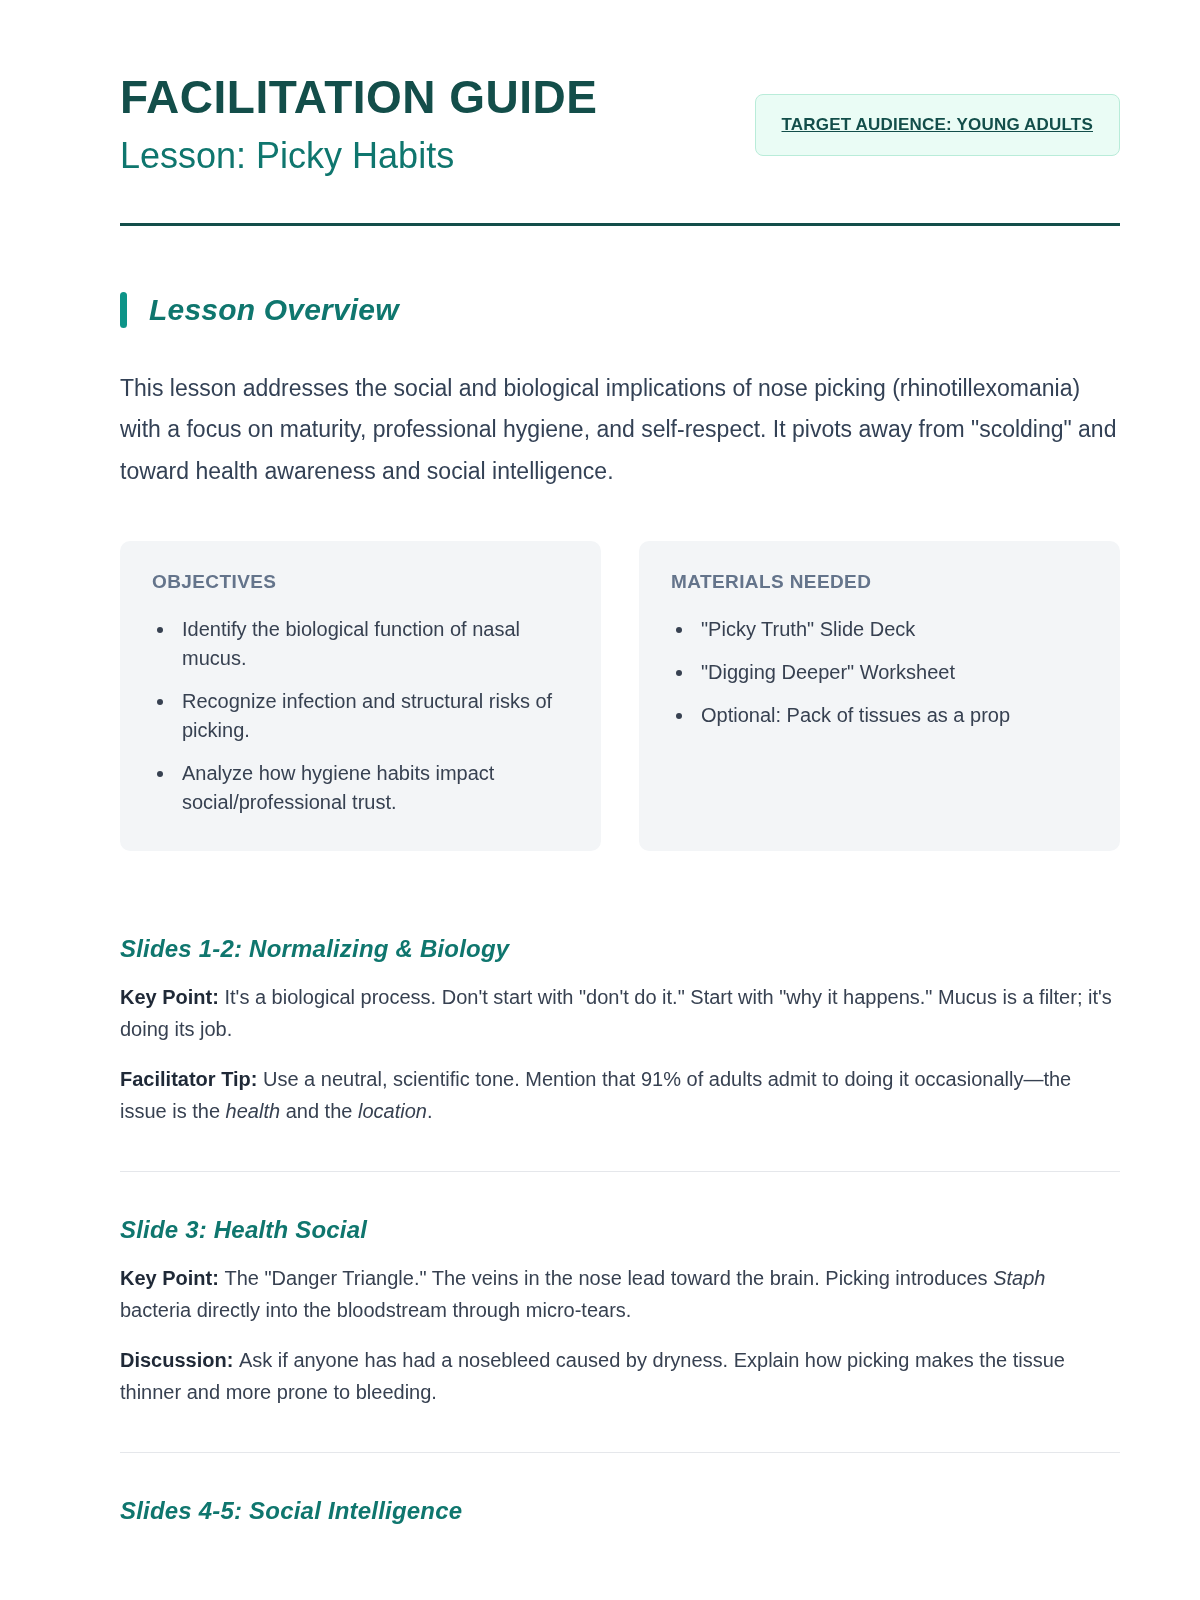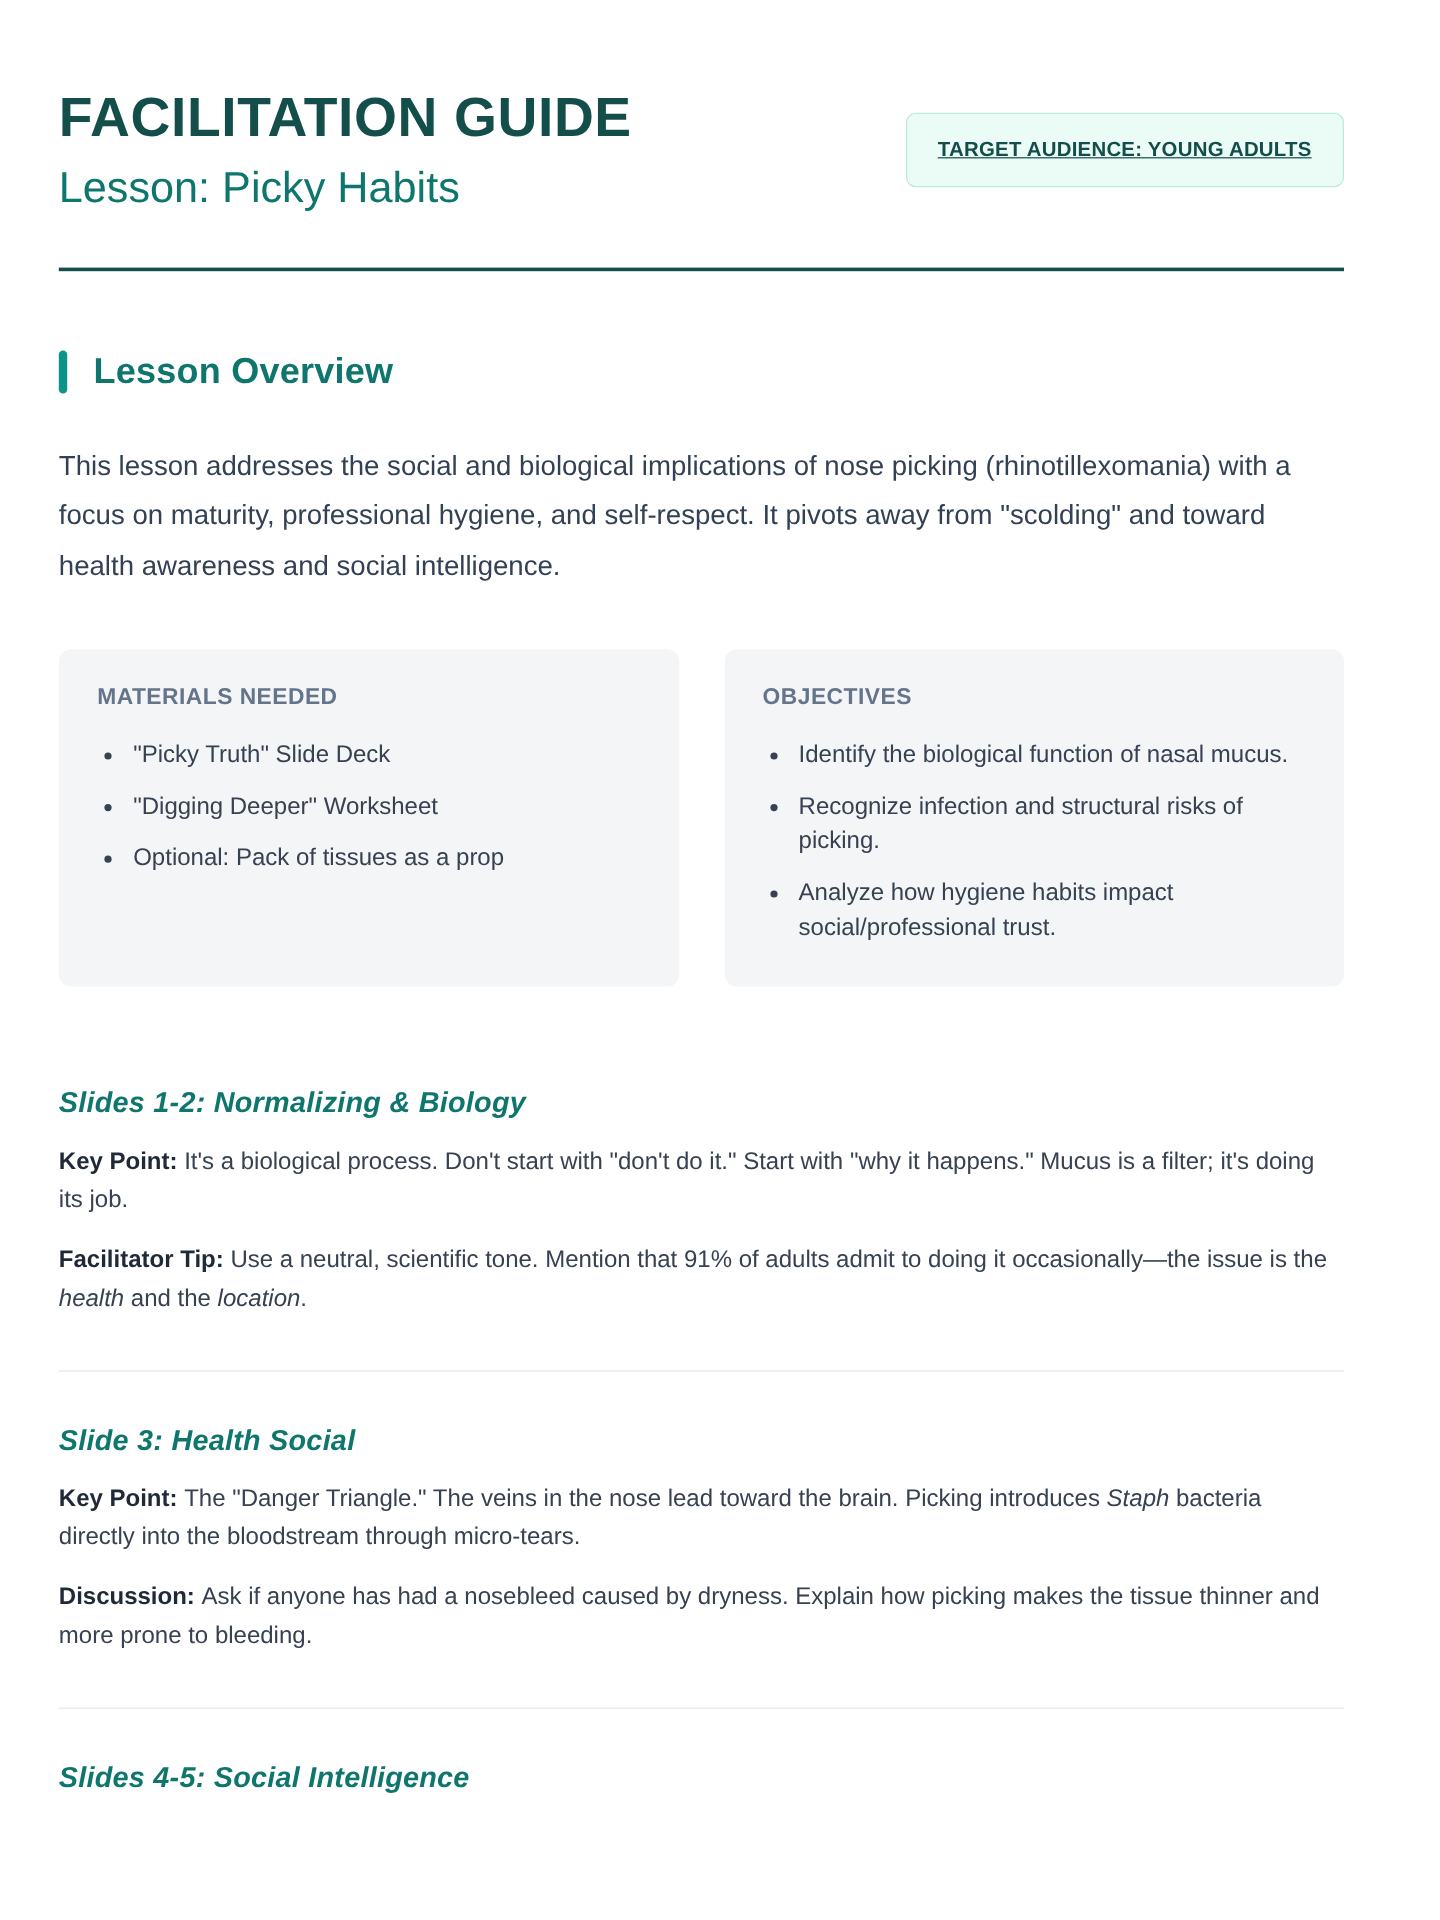--- a/index.html
+++ b/index.html
@@ -19,21 +19,21 @@
   body{
     font-family:"Liberation Sans","DejaVu Sans",sans-serif;
     color:var(--body);
     width:1200px;
     height:1600px;
     overflow:hidden;
   }
   .page{
     width:1200px;
     height:1600px;
-    padding:72px 80px 0 49px;
+    padding:72px 80px 0 120px;
     overflow:hidden;
   }
   .doc-header{
     display:flex;
     justify-content:space-between;
     align-items:flex-start;
   }
   h1.doc-title{
     font-size:46px;
     font-weight:800;
@@ -67,20 +67,21 @@
   }
   .section{ margin-top:66px; }
   .section-heading{
     display:flex;
     align-items:center;
     gap:22px;
     font-size:30px;
     font-weight:800;
     color:var(--teal);
     letter-spacing:0.2px;
+    font-style:italic;
   }
   .accent-bar{
     display:inline-block;
     width:7px;
     height:36px;
     border-radius:4px;
     background:var(--accent);
   }
   .lead{
     margin-top:40px;
@@ -157,35 +158,35 @@
 
   <section class="section">
     <h2 class="section-heading">
       <span class="accent-bar"></span>
       <span>Lesson Overview</span>
     </h2>
     <p class="lead">This lesson addresses the social and biological implications of nose picking (rhinotillexomania) with a focus on maturity, professional hygiene, and self-respect. It pivots away from "scolding" and toward health awareness and social intelligence.</p>
 
     <div class="cards">
       <div class="card">
+        <h3>OBJECTIVES</h3>
+        <ul>
+          <li>Identify the biological function of nasal mucus.</li>
+          <li>Recognize infection and structural risks of picking.</li>
+          <li>Analyze how hygiene habits impact social/professional trust.</li>
+        </ul>
+      </div>
+      <div class="card">
         <h3>MATERIALS NEEDED</h3>
         <ul>
           <li>"Picky Truth" Slide Deck</li>
           <li>"Digging Deeper" Worksheet</li>
           <li>Optional: Pack of tissues as a prop</li>
         </ul>
       </div>
-      <div class="card">
-        <h3>OBJECTIVES</h3>
-        <ul>
-          <li>Identify the biological function of nasal mucus.</li>
-          <li>Recognize infection and structural risks of picking.</li>
-          <li>Analyze how hygiene habits impact social/professional trust.</li>
-        </ul>
-      </div>
     </div>
   </section>
 
   <section class="section" style="margin-top:84px;">
 
     <div class="slide-section">
       <h4 class="slide-title">Slides 1-2: Normalizing &amp; Biology</h4>
       <p><strong>Key Point: </strong>It's a biological process. Don't start with "don't do it." Start with "why it happens." Mucus is a filter; it's doing its job.</p>
       <p><strong>Facilitator Tip: </strong>Use a neutral, scientific tone. Mention that 91% of adults admit to doing it occasionally—the issue is the <em>health</em> and the <em>location</em>.</p>
     </div>

